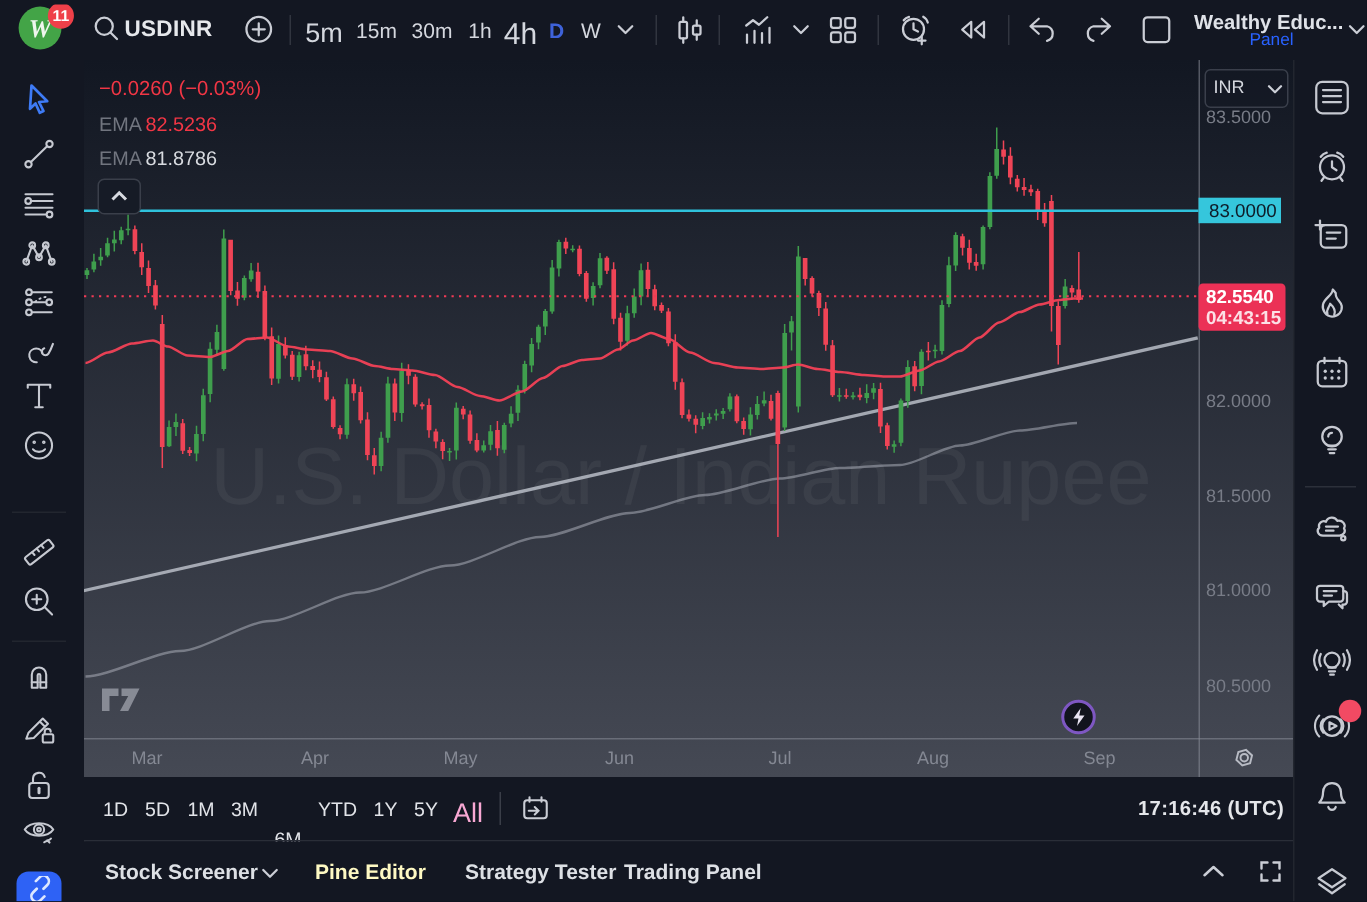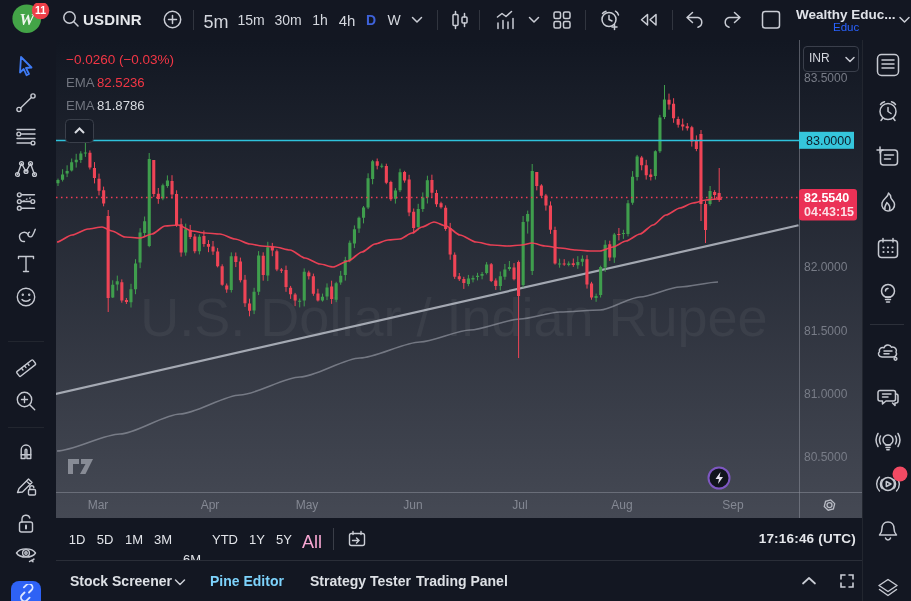--- a/index.html
+++ b/index.html
@@ -28,21 +28,21 @@
       <g stroke="#cacdd5" stroke-width="1.5" fill="none" stroke-linecap="round" stroke-linejoin="round">
         <circle cx="9.5" cy="9.5" r="8.2"></circle>
         <path d="M9.5 5.5V13.5 M5.5 9.5H13.5"></path>
       </g>
     </svg>
 <div class="sep" style="left:193px;top:10px;height:20px"></div>
 <div class="abs" style="left:216px;top:12px;transform:translateX(-50%);font-size:18px;color:#d4d7de;font-weight:normal">5m</div>
 <div class="abs" style="left:251px;top:12px;transform:translateX(-50%);font-size:14px;color:#d4d7de;font-weight:normal">15m</div>
 <div class="abs" style="left:288px;top:12px;transform:translateX(-50%);font-size:14px;color:#d4d7de;font-weight:normal">30m</div>
 <div class="abs" style="left:320px;top:12px;transform:translateX(-50%);font-size:14px;color:#d4d7de;font-weight:normal">1h</div>
-<div class="abs" style="left:347px;top:12px;transform:translateX(-50%);font-size:15px;color:#d4d7de;font-weight:normal">4h</div>
+<div class="abs" style="left:347px;top:12px;transform:translateX(-50%);font-size:20px;color:#d4d7de;font-weight:normal">4h</div>
 <div class="abs" style="left:371px;top:12px;transform:translateX(-50%);font-size:14px;color:#3e62d9;font-weight:bold">D</div>
 <div class="abs" style="left:394px;top:12px;transform:translateX(-50%);font-size:14px;color:#d4d7de;font-weight:normal">W</div>
 <svg style="position:absolute;left:410px;top:14px" width="14" height="12" viewBox="0 0 14 12">
       <path d="M2.5 3.5 L7 8 L11.5 3.5" stroke="#cacdd5" stroke-width="1.5" fill="none" stroke-linecap="round" stroke-linejoin="round"></path>
     </svg>
 <div class="sep" style="left:437px;top:10px;height:20px"></div>
 <svg style="position:absolute;left:448px;top:8px" width="24" height="24" viewBox="0 0 24 24">
       <g stroke="#cacdd5" stroke-width="1.5" fill="none" stroke-linecap="round" stroke-linejoin="round">
 <path d="M7.5 3.5V6.5 M7.5 17.5V20.5"></path>
         <rect x="5" y="6.5" width="5" height="11" rx="1"></rect>
@@ -91,21 +91,21 @@
     </svg>
 <svg style="position:absolute;left:720px;top:9px" width="24" height="22" viewBox="0 0 24 22">
       <g stroke="#cacdd5" stroke-width="1.5" fill="none" stroke-linecap="round" stroke-linejoin="round">
         <path d="M20 8.5 H9 A5 5 0 0 0 9 18.2 M20 8.5 L14.5 3.5 M20 8.5 L14.5 13.5"></path>
       </g>
     </svg>
 <svg style="position:absolute;left:759px;top:9px" width="24" height="22" viewBox="0 0 24 22">
       <rect x="3.5" y="2.5" width="17" height="16.5" rx="2.5" stroke="#cacdd5" stroke-width="1.5" fill="none" stroke-linecap="round" stroke-linejoin="round"></rect>
     </svg>
 <div class="abs" style="left:796px;top:7px;font-size:13.5px;font-weight:bold;color:#dfe2e8">Wealthy Educ...</div>
-<div class="abs" style="left:833px;top:21px;font-size:11.5px;color:#2962ff">Educ</div>
+<div class="abs" style="left:833px;top:21px;font-size:11.5px;color:#2962ff">Panel</div>
 <svg style="position:absolute;left:898px;top:14px" width="13" height="12" viewBox="0 0 13 12">
       <path d="M2 3.5 L6.5 8 L11 3.5" stroke="#cacdd5" stroke-width="1.5" fill="none" stroke-linecap="round" stroke-linejoin="round"></path>
     </svg>
 <div class="abs" style="left:0;top:40px;width:56px;height:561px;background:#131722;border-right:1px solid #22262f"></div>
 <svg style="position:absolute;left:13px;top:53px" width="26" height="26" viewBox="0 0 26 26">
       <path d="M8 4 L18.5 14.5 L13 15 L16 21 L13.5 22.2 L10.7 16 L7 19.5 Z" fill="none" stroke="#3e7bf5" stroke-width="1.8" stroke-linejoin="round"></path>
     </svg>
 <svg style="position:absolute;left:13px;top:90px" width="26" height="26" viewBox="0 0 26 26">
       <g stroke="#c6c9d1" stroke-width="1.4" fill="none" stroke-linecap="round" stroke-linejoin="round">
         <circle cx="6" cy="19.5" r="2.1"></circle>
@@ -378,21 +378,21 @@
         <path d="M6.5 12.5 h6 M10.5 10 l2.5 2.5 L10.5 15"></path>
       </g>
     </svg>
 <div class="abs" style="left:856px;top:531px;transform:translateX(-100%);font-size:13.5px;font-weight:bold;color:#e4e6ea;letter-spacing:0.2px;white-space:nowrap">17:16:46 (UTC)</div>
 <div class="hsep" style="left:56px;top:560px;width:806px;background:#2a2e38"></div>
 <div class="abs" style="left:56px;top:561px;width:806px;height:40px;background:#131722"></div>
 <div class="abs" style="left:70px;top:573px;font-size:14px;font-weight:bold;color:#dde0e5">Stock Screener</div>
 <svg style="position:absolute;left:173px;top:577px" width="14" height="12" viewBox="0 0 14 12">
       <path d="M2.5 3 L7 7.5 L11.5 3" stroke="#cacdd5" stroke-width="1.5" fill="none" stroke-linecap="round" stroke-linejoin="round"></path>
     </svg>
-<div class="abs" style="left:210px;top:573px;font-size:14px;font-weight:bold;color:#7dd3fc">Pine Editor</div>
+<div class="abs" style="left:210px;top:573px;font-size:14px;font-weight:bold;color:#fef9c3">Pine Editor</div>
 <div class="abs" style="left:310px;top:573px;font-size:14px;font-weight:bold;color:#dde0e5">Strategy Tester</div>
 <div class="abs" style="left:416px;top:573px;font-size:14px;font-weight:bold;color:#dde0e5">Trading Panel</div>
 <svg style="position:absolute;left:800px;top:574px" width="18" height="14" viewBox="0 0 18 14">
       <path d="M3 9.5 L9 4 L15 9.5" stroke="#cacdd5" stroke-width="1.7" fill="none" stroke-linecap="round" stroke-linejoin="round"></path>
     </svg>
 <svg style="position:absolute;left:838px;top:572px" width="18" height="18" viewBox="0 0 18 18">
       <g stroke="#cacdd5" stroke-width="1.6" fill="none" stroke-linecap="round">
         <path d="M3 7 V3 H7 M11 3 H15 V7 M15 11 V15 H11 M7 15 H3 V11"></path>
       </g>
     </svg>

